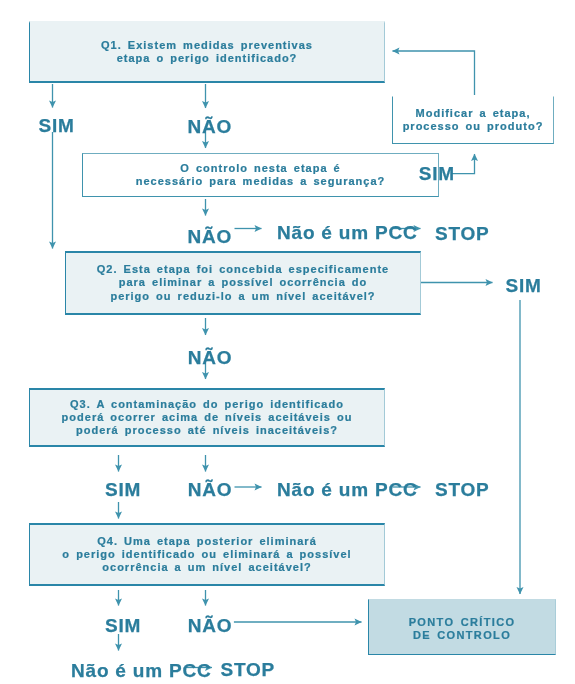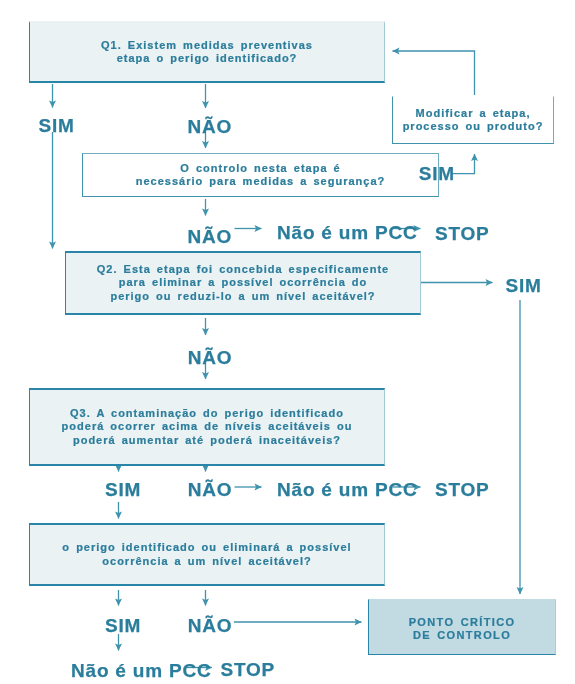--- a/index.html
+++ b/index.html
@@ -81,30 +81,31 @@
   </div>
 
   <div class="box fill" style="left:29px;top:251px;width:356px;height:64px;margin-left:36px;">
     <div>
       <div>Q2.  Esta etapa foi concebida especificamente</div>
       <div>para eliminar a possível ocorrência do</div>
       <div>perigo ou reduzi-lo a um nível aceitável?</div>
     </div>
   </div>
 
-  <div class="box fill" style="left:29px;top:388px;width:356px;height:78px;">
+  <div class="box fill" style="left:29px;top:388px;width:356px;height:59px;">
     <div>
       <div>Q3.  A contaminação do perigo identificado</div>
       <div>poderá ocorrer acima de níveis aceitáveis ou</div>
-      <div>poderá aumentar até poderá inaceitáveis?</div>
+      <div>poderá processo até níveis inaceitáveis?</div>
     </div>
   </div>
 
   <div class="box fill" style="left:29px;top:523px;width:356px;height:63px;">
     <div>
+      <div>Q4.  Uma etapa posterior eliminará</div>
       <div>o perigo identificado ou eliminará a possível</div>
       <div>ocorrência a um nível aceitável?</div>
     </div>
   </div>
 
   <div class="box pcc" style="left:368px;top:599px;width:188px;height:56px;">
     <div style="padding-top:4px;letter-spacing:1.35px;">
       <div>PONTO CRÍTICO</div>
       <div>DE CONTROLO</div>
     </div>

